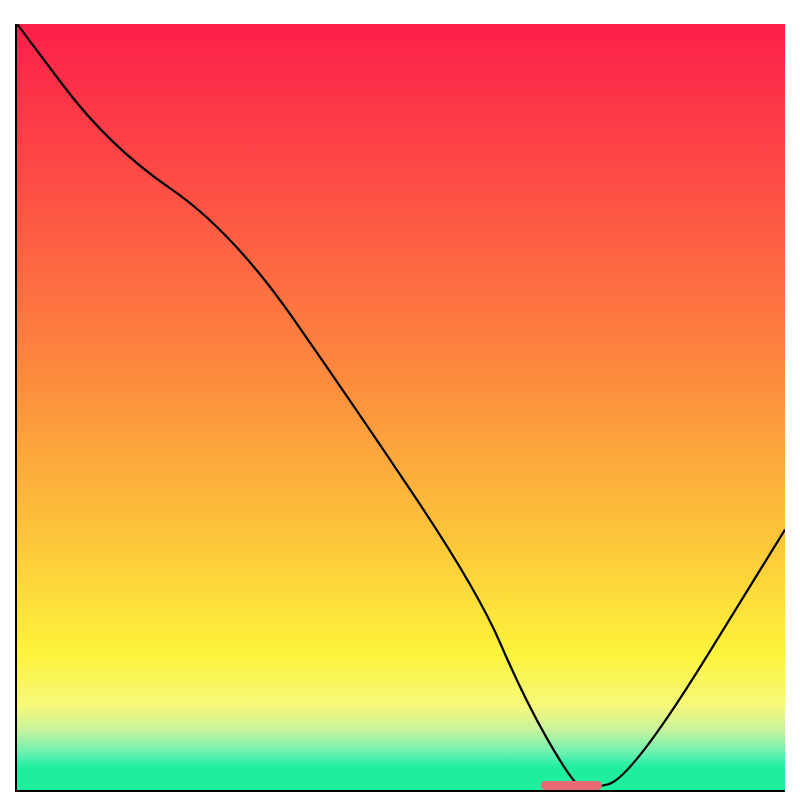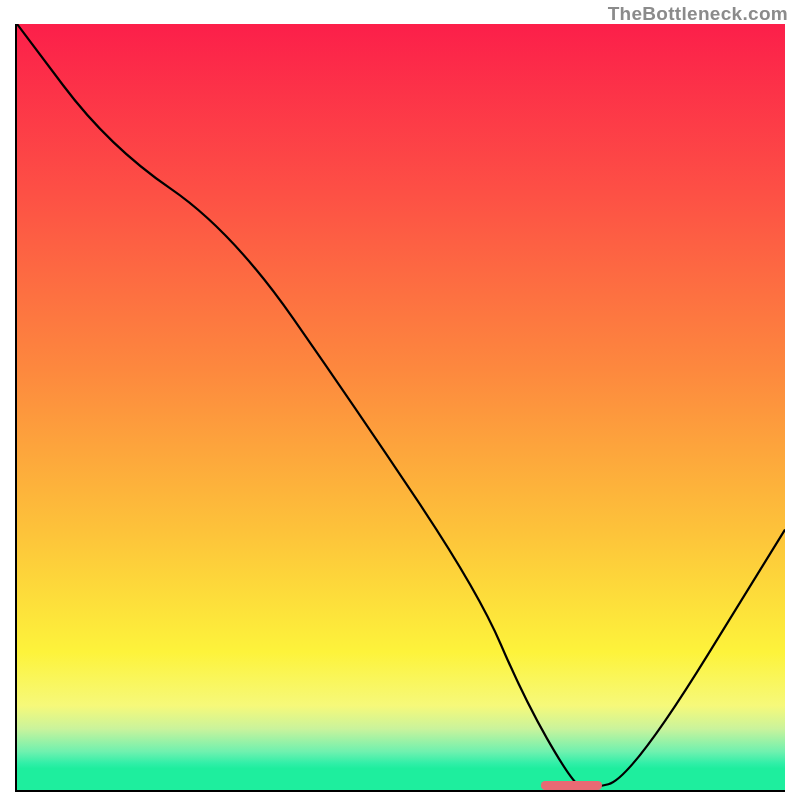--- a/index.html
+++ b/index.html
@@ -77,21 +77,20 @@
     color: #8b8b8b;
     letter-spacing: 0.3px;
     user-select: none;
   }
 </style>
 </head>
 <body>
 
 <div class="canvas">
 
-  <div class="watermark">TheBottleneck.com</div>
 
   <div class="plot-frame">
     <div class="gradient-bg"></div>
 
     <svg class="curve-svg" viewBox="0 0 770 768" preserveAspectRatio="none">
       <path class="curve-path" d="M 0.0 0.0 Q 0.0 0.0 46.2 61.4 Q 92.4 122.9 154.0 165.1 Q 215.6 207.4 277.2 295.7 Q 338.8 384.0 400.4 476.2 Q 462.0 568.3 485.1 622.1 Q 508.2 675.8 531.3 716.2 Q 554.4 756.5 562.1 762.2 Q 569.8 768.0 592.9 762.2 Q 616.0 756.5 693.0 631.7 T 770.0 506.9"></path>
     </svg>
 
     <div class="bottom-constraint" style="left: 523.6px; width: 61.6px; top: 757.088px;"></div>
   </div>

